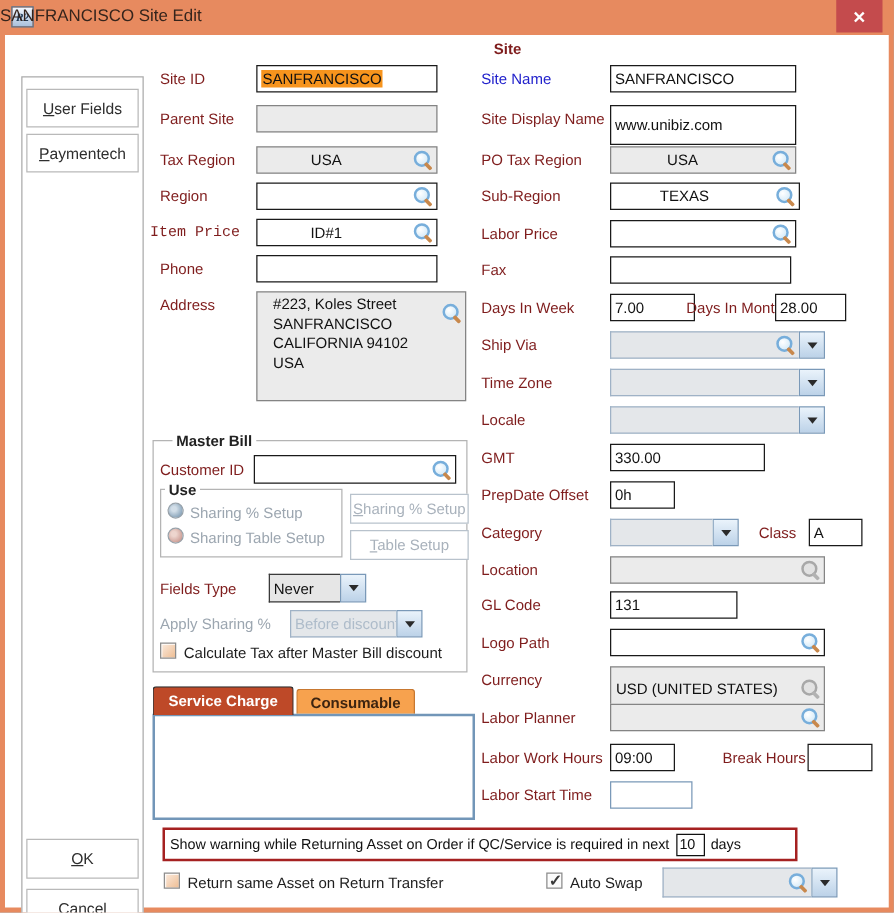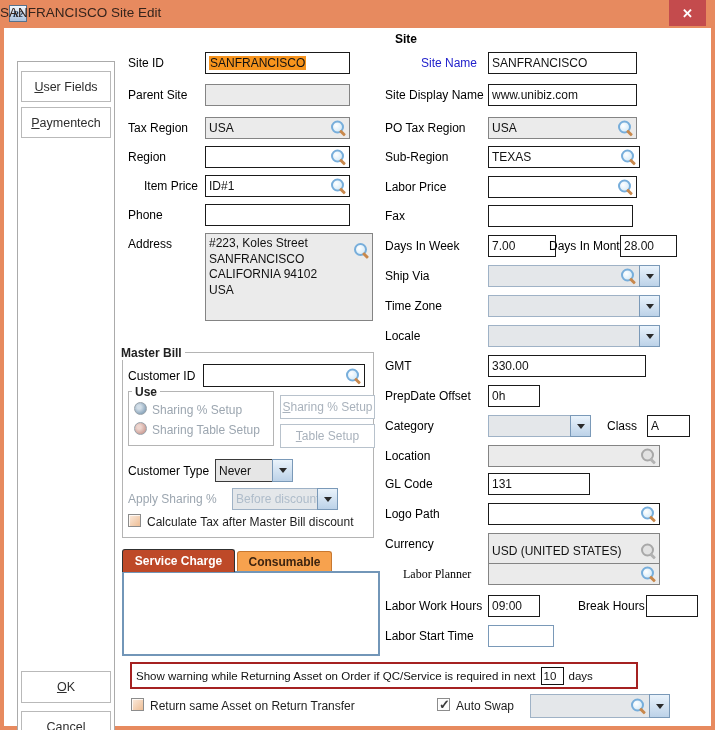--- a/index.html
+++ b/index.html
@@ -12,30 +12,30 @@
     font:italic bold 9px "Liberation Serif", serif; color:#203A56; display:flex; align-items:center; justify-content:center; }
   .title-text { position:absolute; left:0; right:0; top:5px; text-align:left; font-size:13.5px; color:#35241C; }
   .close-btn { position:absolute; right:9px; top:0; width:37px; height:26px; background:#C44B4D;
     color:#fff; font-size:13px; font-weight:bold; display:flex; align-items:center; justify-content:center; cursor:default; }
   
   .content { position:absolute; left:4px; top:28px; width:707px; height:698px; background:#fff; }
   .sidepanel { position:absolute; left:13px; top:33px; width:98px; height:688px; background:#fff; border:1px solid #ABABAB; }
   .sbtn { position:absolute; background:#fff; border:1px solid #B9B9B9; color:#2E2E2E; font-size:12.5px;
     display:flex; align-items:center; justify-content:center; }
   
-  .lbl { position:absolute; font-size:12px; color:#000000; white-space:nowrap; line-height:14px; }
+  .lbl { position:absolute; font-size:12px; color:#7f1d1d; white-space:nowrap; line-height:14px; }
   .lbl.blue { color:#2222CC; }
   .lbl.gray { color:#9CA6B0; }
   .lbl.bold { font-weight:bold; }
   
   .tb { position:absolute; border:1px solid #1A1A1A; background:#fff; font-size:12px; color:#111;
     display:flex; align-items:center; padding:0 3px; white-space:nowrap; overflow:hidden; }
   .tb.dis { background:#EBEBEB; border-color:#848484; }
   .tb.bl { border-color:#7A99B8; }
-  .tb.lk { padding-right:36px; position:absolute; }
+  .tb.lk { padding-right:36px; position:absolute;justify-content:center; }
   .hl { background:#F7941D; padding:0 1px; }
   .ta { align-items:flex-start; padding-top:2px; line-height:15.5px; white-space:pre-line; }
   
   .mag { position:absolute; right:3px; top:50%; transform:translateY(-50%); width:15px; height:15px; }
   .mag::before { content:""; position:absolute; left:0; top:0; width:9px; height:9px; border:2px solid #77AEDB;
     border-radius:50%; background:radial-gradient(circle at 35% 35%, #fff, #CBE6F7); }
   .mag::after { content:""; position:absolute; right:0; bottom:1px; width:7px; height:3px; background:#C8884C;
     transform:rotate(45deg); border-radius:1px; }
   .mag.gray::before { border-color:#A8A8A8; background:#E2E2E2; }
   .mag.gray::after { background:#B2B2B2; }
@@ -123,39 +123,39 @@
       <span>USA</span>
       <span class="mag"></span>
     </div>
 
   <span class="lbl" style="left:128px;top:150px;">Region</span>
   <div class="tb lk" style="left:205px;top:146px;width:145px;height:22px;">
       <span></span>
       <span class="mag"></span>
     </div>
 
-  <span class="lbl" style="left:144px;top:179px;">Item Price</span>
+  <span class="lbl" style="left:120px;top:179px;font-family:Liberation Mono, monospace;">Item Price</span>
   <div class="tb lk" style="left:205px;top:175px;width:145px;height:22px;">
       <span>ID#1</span>
       <span class="mag"></span>
     </div>
 
   <span class="lbl" style="left:128px;top:208px;text-align:right;">Phone</span>
   <div class="tb" style="left:205px;top:204px;width:145px;height:22px;">
       <span></span>
     </div>
 
   <span class="lbl" style="left:128px;top:237px;">Address</span>
   <div class="tb dis lk ta" style="left:205px;top:233px;width:168px;height:88px;"><span>#223, Koles Street
 SANFRANCISCO
 CALIFORNIA 94102
 USA</span><span class="mag hi"></span></div>
 
   <div class="gbox" style="left:122px;top:352px;width:252px;height:186px;"></div>
-  <span class="legend" style="left:118px;top:346px;">Master Bill</span>
+  <span class="legend" style="left:138px;top:346px;">Master Bill</span>
 
   <span class="lbl" style="left:128px;top:369px;">Customer ID</span>
   <div class="tb lk" style="left:203px;top:364px;width:162px;height:23px;">
       <span></span>
       <span class="mag"></span>
     </div>
 
   <div class="gbox" style="left:128px;top:391px;width:146px;height:55px;"></div>
   <span class="legend" style="left:132px;top:385px;">Use</span>
   <span class="radio blue" style="left:134px;top:402px;"></span>
@@ -163,21 +163,21 @@
   <span class="radio pink" style="left:134px;top:422px;"></span>
   <span class="cblbl lbl gray" style="left:152px;top:423px;">Sharing Table Setup</span>
 
   <div class="dbtn2" style="left:280px;top:395px;width:95px;height:24px;">
       <span><u>S</u>haring % Setup</span>
     </div>
   <div class="dbtn2" style="left:280px;top:424px;width:95px;height:24px;">
       <span><u>T</u>able Setup</span>
     </div>
 
-  <span class="lbl" style="left:128px;top:464px;">Customer Type</span>
+  <span class="lbl" style="left:128px;top:464px;">Fields Type</span>
   <div class="combo" style="left:215px;top:459px;width:78px;height:23px;">
     <div class="cf">
         <span>Never</span>
       </div>
     <div class="dbtn"></div>
   </div>
 
   <span class="lbl gray" style="left:128px;top:492px;">Apply Sharing %</span>
   <div class="combo dis" style="left:232px;top:488px;width:106px;height:22px;">
     <div class="cf">
@@ -208,27 +208,27 @@
   <div class="tb" style="left:307px;top:584px;width:71px;height:22px;">
       <span>0.00</span>
     </div>
 
   <span class="cb" style="left:132px;top:613px;"></span>
   <span class="cblbl" style="left:151px;top:614px;">SC On Discounted Amount</span>
   <span class="cb" style="left:132px;top:639px;"></span>
   <span class="cblbl" style="left:151px;top:640px;">SC On Sell Items</span>
   <div class="morebtn" style="left:351px;top:628px;width:24px;height:23px;">...</div>
 
-  <span class="lbl blue" style="left:385px;top:56px;margin-left:36px;">Site Name</span>
+  <span class="lbl blue" style="left:385px;top:56px;">Site Name</span>
   <div class="tb" style="left:488px;top:52px;width:149px;height:22px;">
       <span>SANFRANCISCO</span>
     </div>
 
   <span class="lbl" style="left:385px;top:88px;">Site Display Name</span>
-  <div class="tb" style="left:488px;top:84px;width:149px;height:22px;">
+  <div class="tb" style="left:488px;top:84px;width:149px;height:32px;">
       <span>www.unibiz.com</span>
     </div>
 
   <span class="lbl" style="left:385px;top:121px;">PO Tax Region</span>
   <div class="tb dis lk" style="left:488px;top:117px;width:149px;height:22px;">
       <span>USA</span>
       <span class="mag"></span>
     </div>
 
   <span class="lbl" style="left:385px;top:150px;">Sub-Region</span>
@@ -276,21 +276,21 @@
 
   <span class="lbl" style="left:385px;top:329px;">Locale</span>
   <div class="combo dis" style="left:488px;top:325px;width:172px;height:22px;">
     <div class="cf">
         <span></span>
       </div>
     <div class="dbtn"></div>
   </div>
 
   <span class="lbl" style="left:385px;top:359px;">GMT</span>
-  <div class="tb" style="left:488px;top:355px;width:158px;height:22px;">
+  <div class="tb" style="left:488px;top:355px;width:124px;height:22px;">
       <span>330.00</span>
     </div>
 
   <span class="lbl" style="left:385px;top:389px;">PrepDate Offset</span>
   <div class="tb" style="left:488px;top:385px;width:52px;height:22px;">
       <span>0h</span>
     </div>
 
   <span class="lbl" style="left:385px;top:419px;">Category</span>
   <div class="combo dis" style="left:488px;top:415px;width:103px;height:22px;">
@@ -320,21 +320,21 @@
       <span></span>
       <span class="mag"></span>
     </div>
 
   <span class="lbl" style="left:385px;top:537px;">Currency</span>
   <div class="tb dis lk" style="left:488px;top:533px;width:172px;height:36px;">
       <span>USD (UNITED STATES)</span>
       <span class="mag gray"></span>
     </div>
 
-  <span class="lbl" style="left:403px;top:567px;font-family:Liberation Serif, serif;">Labor Planner</span>
+  <span class="lbl" style="left:385px;top:567px;">Labor Planner</span>
   <div class="tb dis lk" style="left:488px;top:563px;width:172px;height:22px;">
       <span></span>
       <span class="mag"></span>
     </div>
 
   <span class="lbl" style="left:385px;top:599px;">Labor Work Hours</span>
   <div class="tb" style="left:488px;top:595px;width:52px;height:22px;">
       <span>09:00</span>
     </div>
   <span class="lbl" style="left:578px;top:599px;">Break Hours</span>

